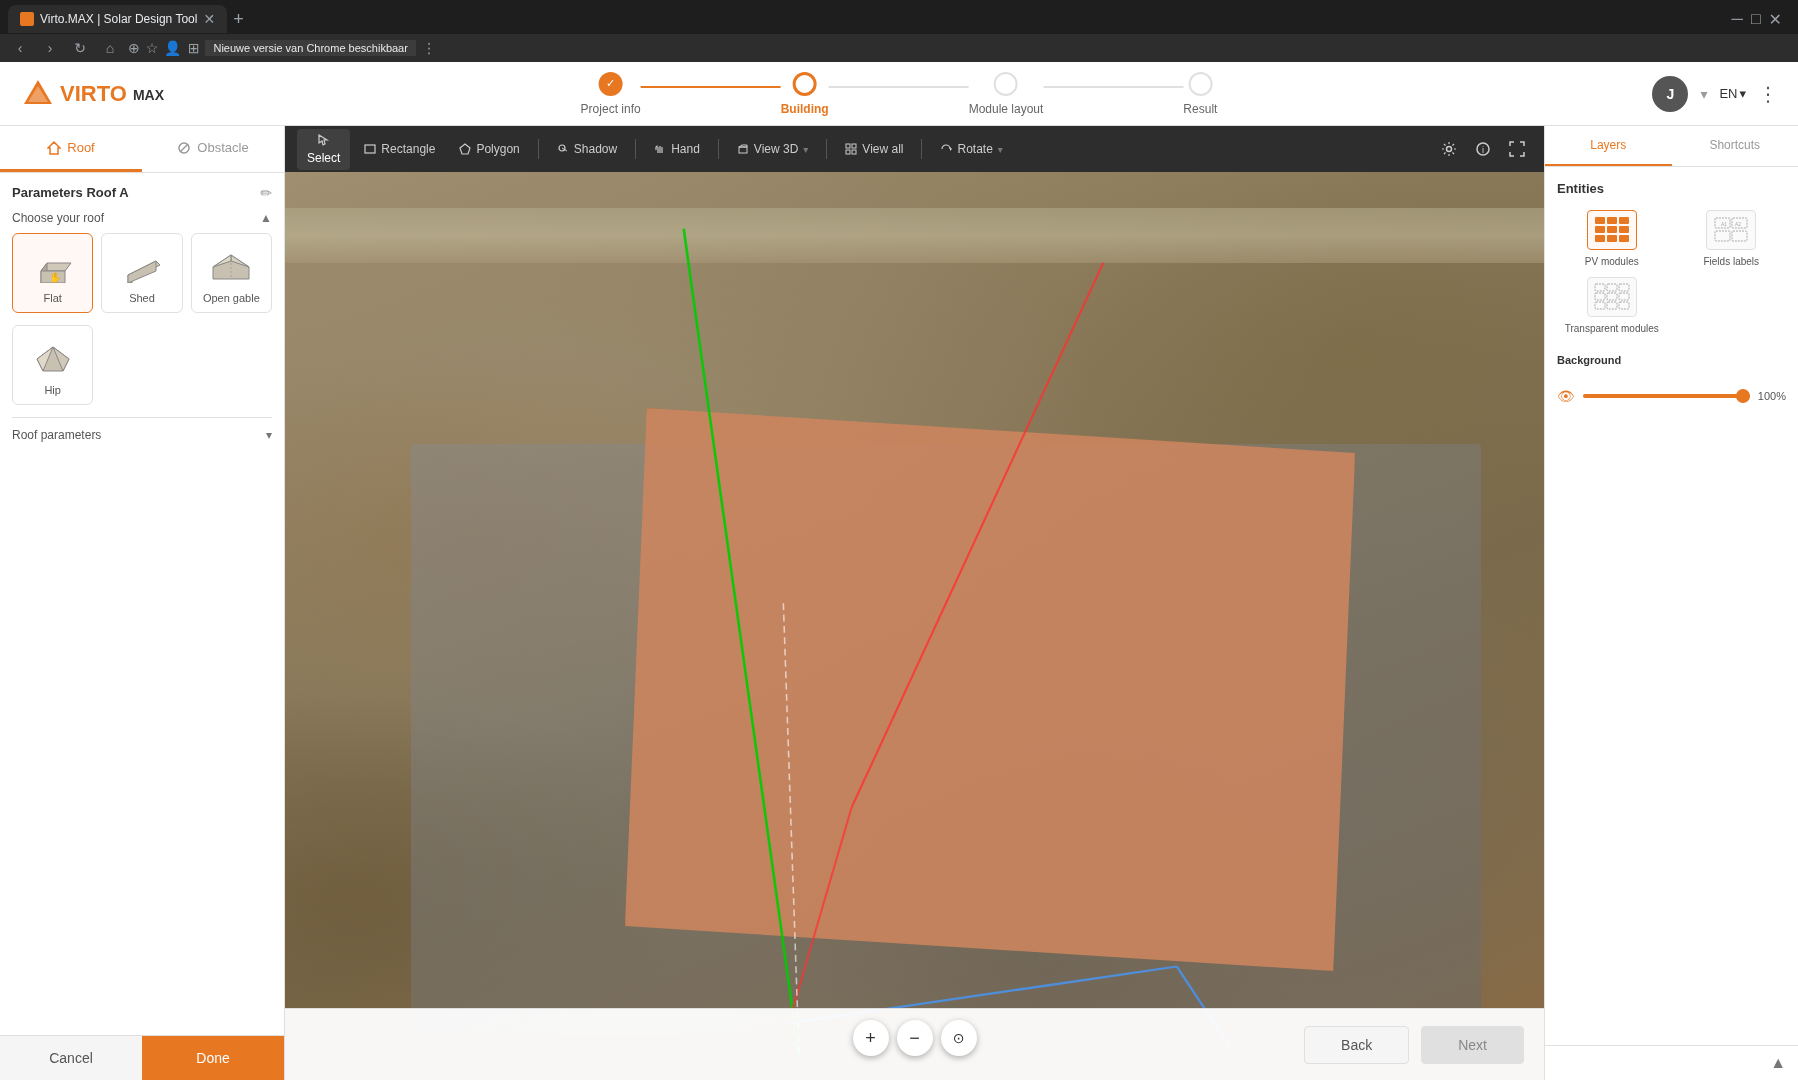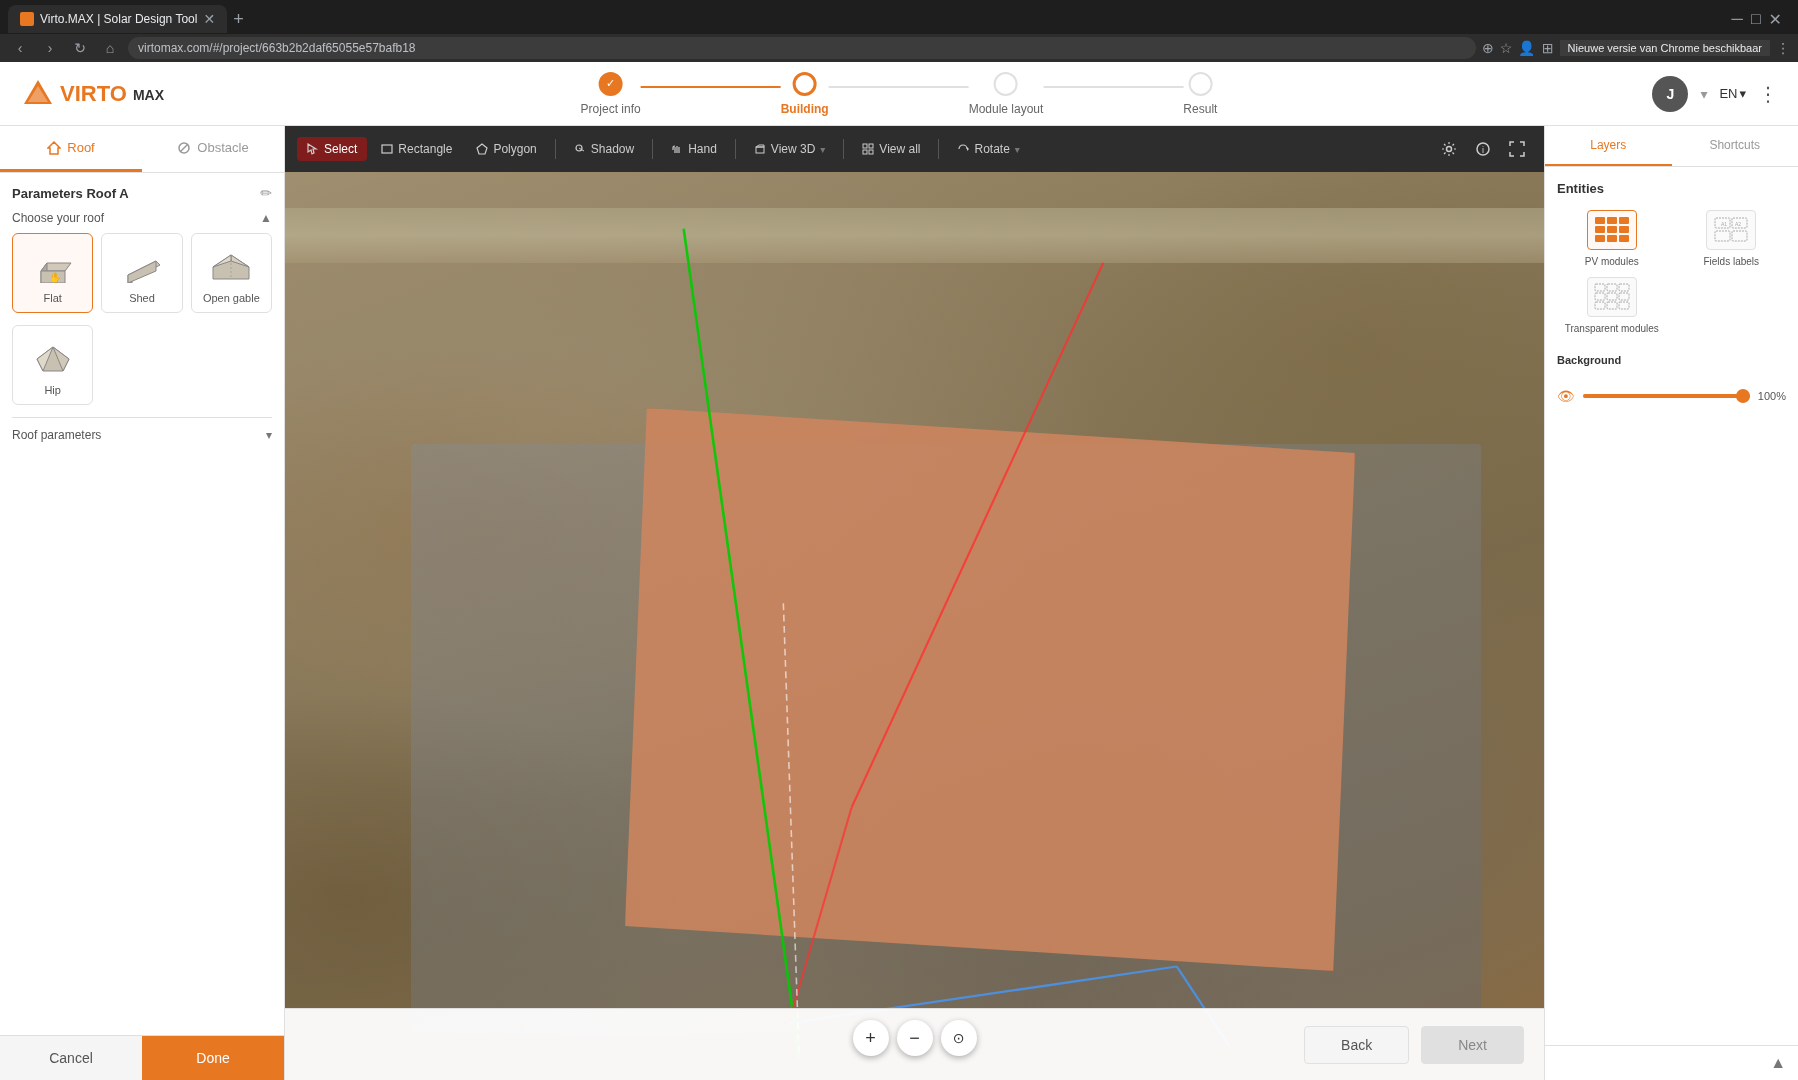--- a/index.html
+++ b/index.html
@@ -221,21 +221,21 @@
       justify-content: center;
       gap: 6px;
     }
     .sidebar-tab.active {
       color: #e87722;
       border-bottom-color: #e87722;
     }
     .sidebar-content { padding: 12px; flex: 1; overflow-y: auto; }
     .section-header {
       display: flex;
-      align-items: center;
+      align-items: flex-start;
       justify-content: space-between;
       margin-bottom: 10px;
     }
     .section-title {
       font-size: 13px;
       font-weight: 600;
       color: #333;
     }
     .edit-icon { color: #999; cursor: pointer; font-size: 14px; }
     .subsection-header {
@@ -319,21 +319,21 @@
       align-items: center;
       gap: 5px;
       padding: 5px 10px;
       border-radius: 4px;
       font-size: 12px;
       color: #ccc;
       cursor: pointer;
       border: none;
       background: transparent;
     }
-    .toolbar-btn.active { background: #7f1d1d; color: #fff; }
+    .toolbar-btn.active { background: #404040; color: #fff; flex-direction: column; }
     .toolbar-sep { width: 1px; height: 20px; background: #555; margin: 0 4px; }
     .toolbar-spacer { flex: 1; }
     .toolbar-icon-btn {
       width: 30px;
       height: 30px;
       display: flex;
       align-items: center;
       justify-content: center;
       border-radius: 4px;
       cursor: pointer;
@@ -539,23 +539,20 @@
       <span>─</span>
       <span>□</span>
       <span>✕</span>
     </div>
   </div>
   <div class="browser-toolbar">
     <span class="nav-btn">‹</span>
     <span class="nav-btn">›</span>
     <span class="nav-btn">↻</span>
     <span class="nav-btn">⌂</span>
-    <div class="address-bar">
-      <span>virtomax.com/#/project/663b2b2daf65055e57bafb18</span>
-    </div>
     <div class="browser-actions">
       <span>⊕</span>
       <span>☆</span>
       <span>👤</span>
       <span>⊞</span>
       <div class="update-banner">Nieuwe versie van Chrome beschikbaar</div>
       <span>⋮</span>
     </div>
   </div>
 </div>

